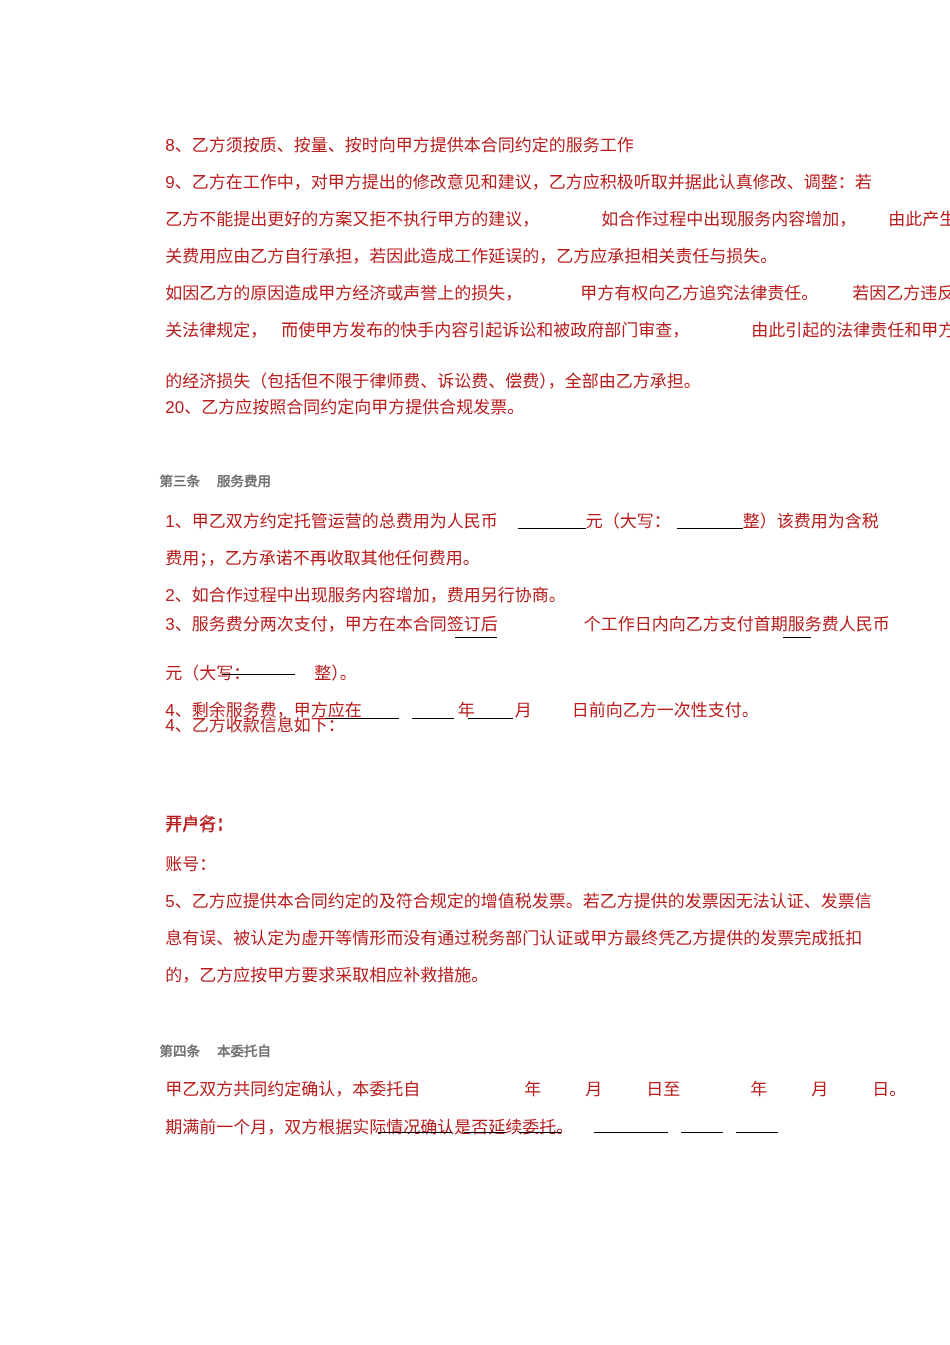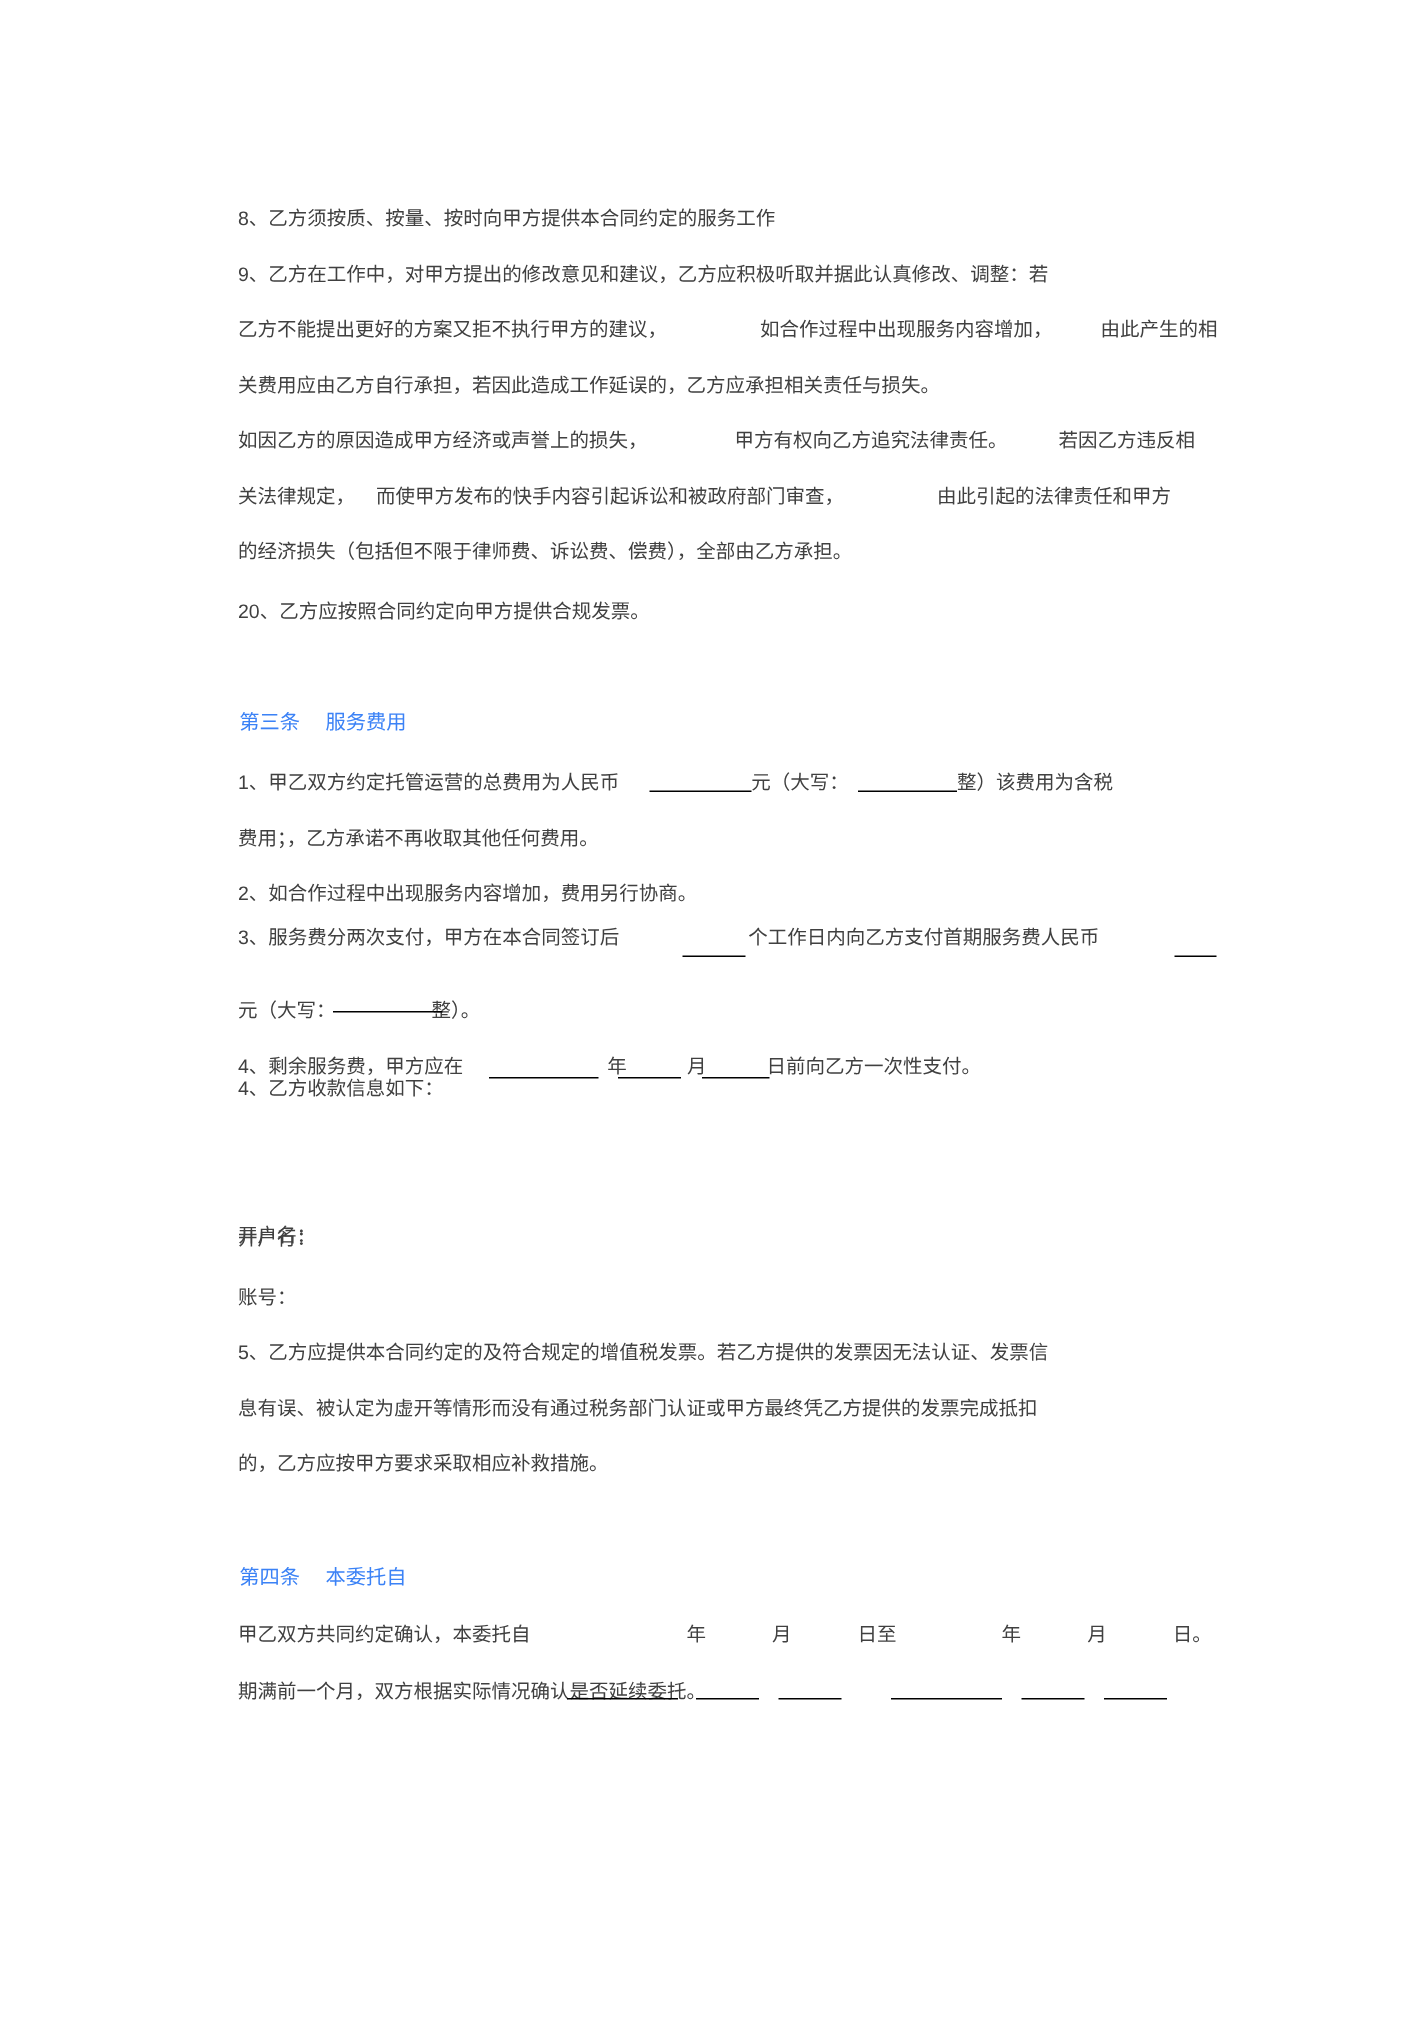--- a/index.html
+++ b/index.html
@@ -25,29 +25,29 @@
     position: absolute;
     left: 137px;
     top: 0;
     width: 674px;
   }
   
   .ln {
     position: absolute;
     left: 0;
     width: 674px;
-    font-size: 13px;
+    font-size: 17px;
     line-height: 16px;
-    color: #404040;
+    color: #b91c1c;
     white-space: pre;
   }
   .heading {
     font-size: 13.5px;
-    font-weight: 400;
-    color: #3b82f6;
+    font-weight: 700;
+    color: #737373;
   }
   
   .blank-inline {
     display: inline-block;
     border-bottom: 1.6px solid #000;
     height: 13px;
     vertical-align: -2px;
   }
   
   .rule {
@@ -80,21 +80,21 @@
     </div>
 
     <div class="ln" style="top:270px">
       <span>如因乙方的原因造成甲方经济或声誉上的损失，</span><span class="gapw" style="width:58px"></span><span>甲方有权向乙方追究法律责任。</span><span class="gapw" style="width:34px"></span><span>若因乙方违反相</span>
     </div>
 
     <div class="ln" style="top:307px">
       <span>关法律规定，</span><span class="gapw" style="width:14px"></span><span>而使甲方发布的快手内容引起诉讼和被政府部门审查，</span><span class="gapw" style="width:62px"></span><span>由此引起的法律责任和甲方</span>
     </div>
 
-    <div class="ln" style="top:344px">
+    <div class="ln" style="top:358px">
       <span>的经济损失（包括但不限于律师费、诉讼费、偿费），全部由乙方承担。</span>
     </div>
 
     <div class="ln" style="top:384px">
       <span>20、乙方应按照合同约定向甲方提供合规发票。</span>
     </div>
 
     <div class="ln heading" style="top:458px">
       <span>第三条</span><span class="gapw" style="width:17px"></span><span>服务费用</span>
     </div>

